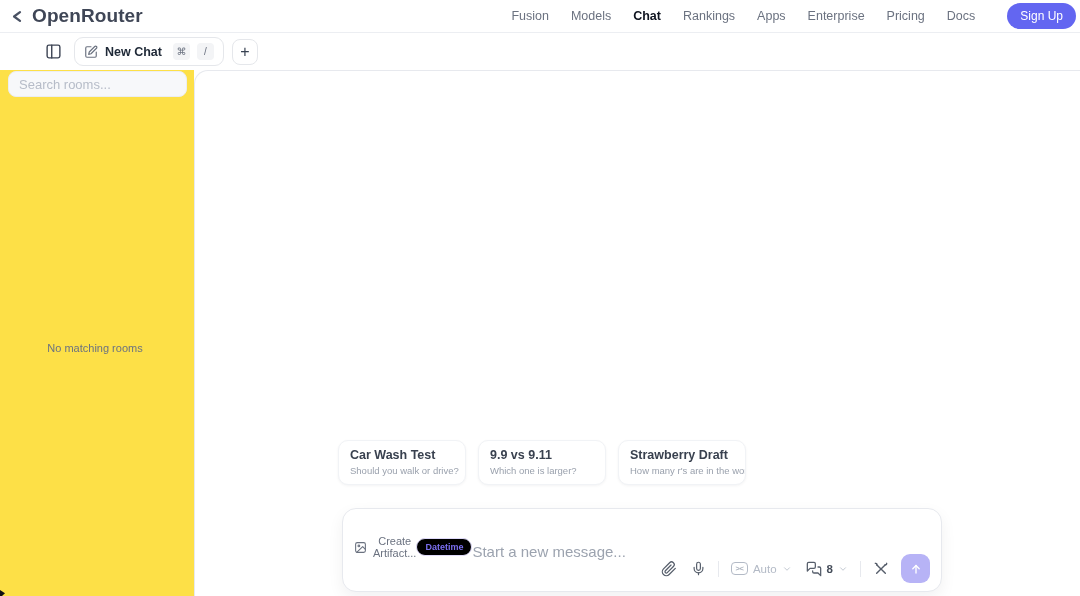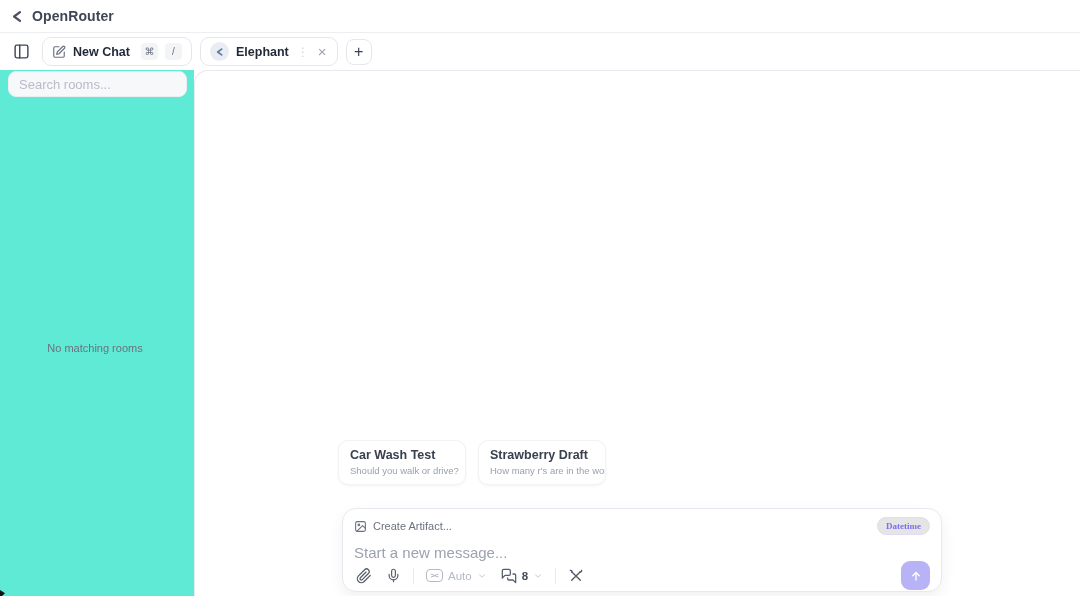--- a/index.html
+++ b/index.html
@@ -12,32 +12,32 @@
   }
   svg { display:block; }
 
   
   .app-header {
     height:33px; display:flex; align-items:center; justify-content:space-between;
     padding:0 4px 0 10px; border-bottom:1px solid #eceef2; background:#fff;
   }
   .brand { display:flex; align-items:center; gap:7px; color:#3f4656; }
   .brand-logo { color:#4a5264; }
-  .brand-name { font-size:14px; font-weight:700; letter-spacing:.1px; }
+  .brand-name { font-size:19px; font-weight:700; letter-spacing:.1px; }
   .top-nav { display:flex; align-items:center; gap:22px; }
   .nav-item { font-size:12.5px; color:#6b7280; cursor:pointer; white-space:nowrap; }
   .nav-item.active { color:#0f1420; font-weight:700; }
   .signup-btn {
     margin-left:10px; background:#6366f1; color:#fff; border:none; cursor:pointer;
     font-family:inherit; font-size:12px; font-weight:500;
     padding:6px 13px; border-radius:999px;
   }
 
   
-  .tabbar { height:37px; display:flex; align-items:center; gap:8px; padding:0 8px; background:#fff; }
+  .tabbar { height:37px; display:flex; align-items:center; gap:8px; padding:0 8px; background:#fff;margin-left:32px; }
   .icon-btn { width:26px; height:26px; display:flex; align-items:center; justify-content:center;
     background:none; border:none; color:#3f4656; cursor:pointer; border-radius:6px; }
   .tab {
     display:flex; align-items:center; gap:7px; height:29px; padding:0 9px;
     background:#fff; border:1px solid #e5e7eb; border-radius:9px; cursor:pointer;
   }
   .tab-newchat { width:150px; }
   .tab-label { font-size:12.5px; font-weight:600; color:#1f2937; white-space:nowrap; }
   .tab-newchat .tab-label { flex:1; }
   .kbd {
@@ -50,21 +50,21 @@
     display:flex; align-items:center; justify-content:center; color:#5d7da3;
   }
   .tab-dots { color:#cfd4db; font-size:12px; line-height:1; cursor:pointer; padding:0 1px; background:none; border:none; }
   .tab-close { color:#9ca3af; font-size:15px; line-height:1; cursor:pointer; background:none; border:none; padding:0 1px; font-family:inherit; }
   .newtab-btn {
     width:26px; height:26px; border:1px solid #e5e7eb; border-radius:8px; background:#fff;
     color:#374151; font-size:16px; line-height:1; cursor:pointer; font-family:inherit;
   }
 
   
-  .sidebar { position:absolute; left:0; top:70px; width:194px; bottom:0; background:#5eead4; }
+  .sidebar { position:absolute; left:0; top:70px; width:194px; bottom:0; background:#fde047; }
   .search-input {
     display:block; margin:1px 7px 0 8px; width:179px; height:26px;
     background:#f7f8fa; border:1px solid #eceef2; border-radius:8px;
     padding:0 10px; font-family:inherit; font-size:13px; color:#374151; outline:none;
   }
   .search-input::placeholder { color:#b6bcc8; }
   .sidebar-empty {
     position:absolute; top:272px; left:0; right:4px; text-align:center;
     font-size:11px; color:#6b7280;
   }
@@ -88,30 +88,30 @@
     border-color:#f6f7f9; box-shadow:none;
     -webkit-mask-image:linear-gradient(to right,#000 15%,transparent 80%);
             mask-image:linear-gradient(to right,#000 15%,transparent 80%);
   }
 
   
   .composer {
     position:absolute; left:342px; top:508px; width:600px; height:84px;
     background:#fff; border:1px solid #e7e9ee; border-radius:14px;
     box-shadow:0 6px 16px rgba(15,23,42,.06);
-    padding:8px 11px 8px 11px; display:flex; flex-direction:column;
+    padding:2px 11px 8px 11px; display:flex; flex-direction:row;
   }
   .composer-top { display:flex; align-items:center; }
   .artifact-btn { display:flex; align-items:center; gap:6px; background:none; border:none;
     color:#6b7280; font-family:inherit; font-size:11px; cursor:pointer; padding:0; }
   .artifact-btn svg { color:#6b7280; }
   .datetime-badge {
-    margin-left:auto; background:#e5e5e5; border:1px solid #e0dbfb; color:#7b6ff0;
+    margin-left:auto; background:#000000; border:1px solid #e0dbfb; color:#7b6ff0;
     font-size:9px; font-weight:700; padding:3px 8px; border-radius:999px; cursor:pointer;
-    font-family:Liberation Serif, serif;
+    font-family:Liberation Sans, sans-serif;
   }
   .message-input {
     border:none; outline:none; font-family:inherit; font-size:15px; color:#374151;
     margin-top:9px; width:100%; background:transparent;
   }
   .message-input::placeholder { color:#9ca3af; }
   .composer-bottom { margin-top:auto; display:flex; align-items:center; gap:10px; }
   .tool-btn { background:none; border:none; padding:2px; color:#565e6b; cursor:pointer; display:flex; align-items:center; }
   .v-divider { width:1px; height:16px; background:#e7e9ee; }
   .selector { display:flex; align-items:center; gap:5px; background:none; border:none;
@@ -142,20 +142,31 @@
 
 <header class="app-header">
   <div class="brand">
     <span class="brand-logo">
       <svg width="15" height="15" viewBox="0 0 24 24" fill="none" stroke="currentColor" stroke-width="3.6" stroke-linecap="round" stroke-linejoin="round">
           <polyline points="16 5 6.5 12 16 19"></polyline>
         </svg>
     </span>
     <span class="brand-name">OpenRouter</span>
   </div>
+  <nav class="top-nav">
+    <span class="nav-item">Fusion</span>
+    <span class="nav-item">Models</span>
+    <span class="nav-item active">Chat</span>
+    <span class="nav-item">Rankings</span>
+    <span class="nav-item">Apps</span>
+    <span class="nav-item">Enterprise</span>
+    <span class="nav-item">Pricing</span>
+    <span class="nav-item">Docs</span>
+    <button class="signup-btn">Sign Up</button>
+  </nav>
 </header>
 
 <div class="tabbar">
   <button class="icon-btn">
     <span>
       <svg width="17" height="17" viewBox="0 0 24 24" fill="none" stroke="currentColor" stroke-width="2" stroke-linecap="round" stroke-linejoin="round">
           <rect x="3" y="3" width="18" height="18" rx="2.5"></rect>
           <line x1="9.5" y1="3" x2="9.5" y2="21"></line>
         </svg>
     </span>
@@ -166,45 +177,39 @@
       <svg width="14" height="14" viewBox="0 0 24 24" fill="none" stroke="currentColor" stroke-width="2" stroke-linecap="round" stroke-linejoin="round">
           <path d="M12 3H5a2 2 0 0 0-2 2v14a2 2 0 0 0 2 2h14a2 2 0 0 0 2-2v-7"></path>
           <path d="M18.4 2.6a2.1 2.1 0 1 1 3 3L12 15l-4 1 1-4Z"></path>
         </svg>
     </span>
     <span class="tab-label">New Chat</span>
     <span class="kbd">⌘</span>
     <span class="kbd">/</span>
   </div>
 
-  <div class="tab">
-    <span class="tab-avatar">
-      <svg width="10" height="10" viewBox="0 0 24 24" fill="none" stroke="currentColor" stroke-width="4.2" stroke-linecap="round" stroke-linejoin="round">
-          <polyline points="16 5 6.5 12 16 19"></polyline>
-        </svg>
-    </span>
-    <span class="tab-label">Elephant</span>
-    <button class="tab-dots">⋮</button>
-    <button class="tab-close">×</button>
-  </div>
 
   <button class="newtab-btn">+</button>
 </div>
 
 <aside class="sidebar">
   <input class="search-input" type="text" placeholder="Search rooms..." style="">
   <div class="sidebar-empty">No matching rooms</div>
 </aside>
 
 <main class="main-panel"></main>
 
 <div class="suggestions">
   <div class="suggestion-card">
     <div class="card-title">Car Wash Test</div>
     <div class="card-sub">Should you walk or drive?</div>
+  </div>
+  <div class="suggestion-card">
+    <div class="card-title">9.9 vs 9.11</div>
+    <div class="card-sub">Which one is larger?</div>
   </div>
   <div class="suggestion-card">
     <div class="card-title">Strawberry Draft</div>
     <div class="card-sub">How many r's are in the word</div>
   </div>
 </div>
 
 <section class="composer">
   <div class="composer-top">
     <button class="artifact-btn">

